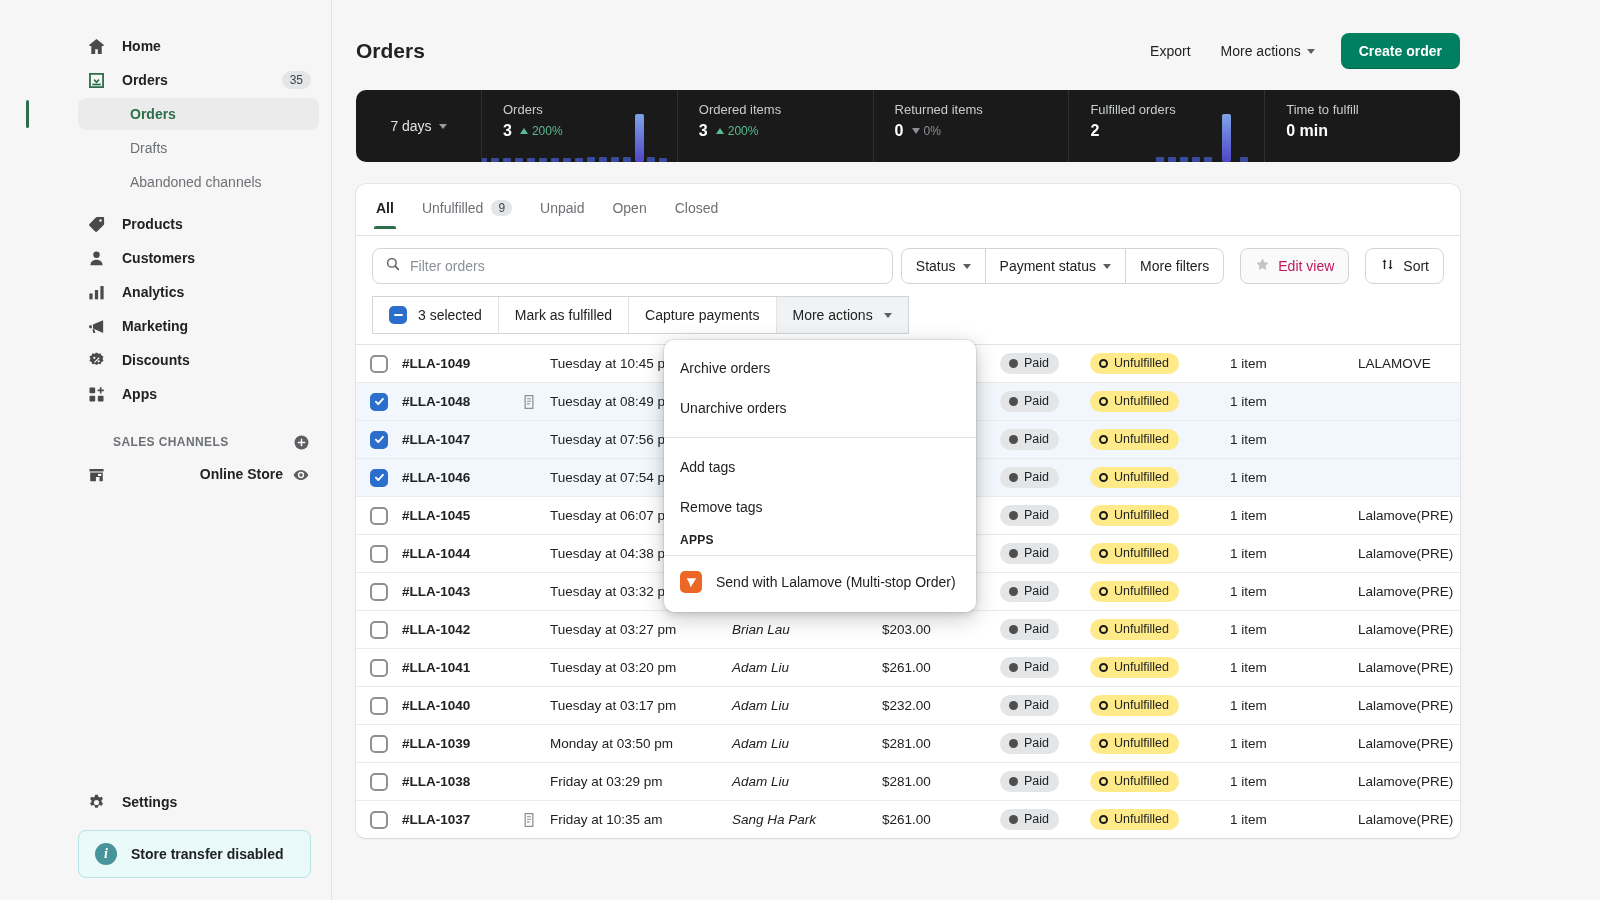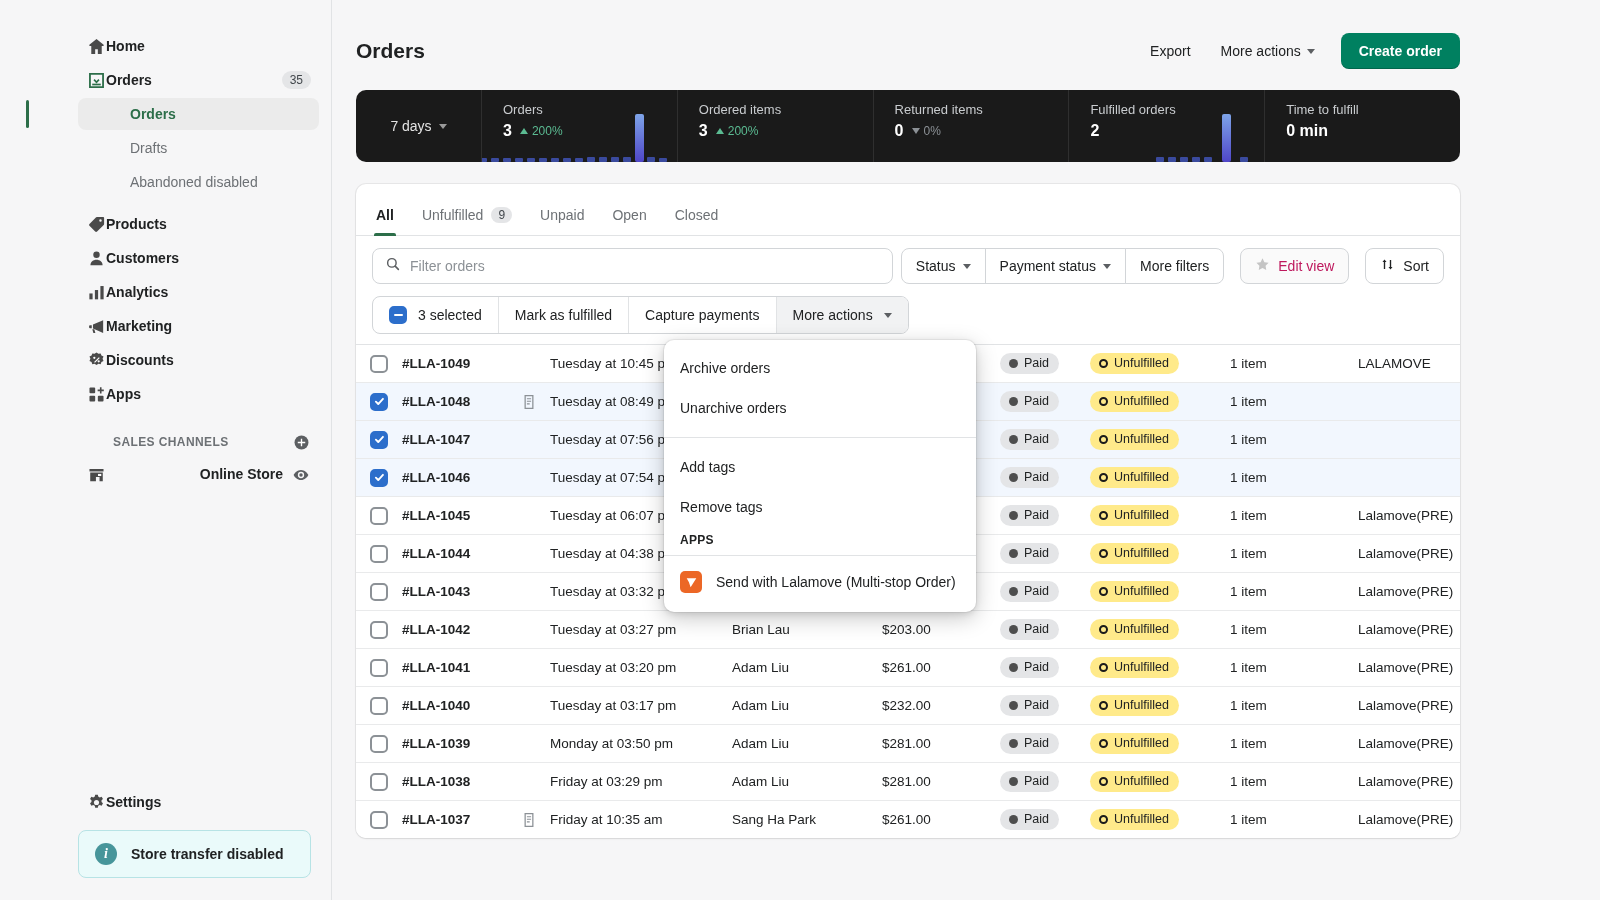--- a/index.html
+++ b/index.html
@@ -15,21 +15,21 @@
   
   .sidebar {
     width: 332px; flex: 0 0 332px;
     background: #f6f6f7;
     border-right: 1px solid #e1e3e5;
     position: relative;
     padding-top: 30px;
   }
   .nav-list { padding: 0 12px 0 78px; }
   .nav-item {
-    display: flex; align-items: center; 
+    display: flex; align-items: center; gap: 16px;
     height: 32px; padding: 0 8px; margin-bottom: 2px;
     border-radius: 8px; cursor: pointer;
     font-size: 14px; color: #202223; font-weight: 600;
   }
   .nav-ico { width: 20px; height: 20px; display:flex; align-items:center; justify-content:center; flex:0 0 20px;}
   .nav-ico svg { display:block; }
   .nav-label { flex: 1; white-space: nowrap; }
   .nav-badge {
     background: #e4e5e7; color: #42474c; font-size: 12px; font-weight: 500;
     border-radius: 10px; padding: 2px 8px; line-height: 14px;
@@ -121,21 +121,21 @@
   .tri-up { width:0;height:0;border-left:4px solid transparent;border-right:4px solid transparent;border-bottom:6px solid #5bbb92;}
   .tri-down { width:0;height:0;border-left:4px solid transparent;border-right:4px solid transparent;border-top:6px solid #8c9196;}
   .spark { position: absolute; right: 0; bottom: 0; height: 60px; width: 200px; z-index:1;}
 
   
   .card {
     background: #fff; border-radius: 10px;
     box-shadow: 0 0 0 1px rgba(0,0,0,.06), 0 1px 2px rgba(0,0,0,.08);
     overflow: hidden; position: relative;
   }
-  .tabs { display: flex; align-items: flex-end; gap: 4px; padding: 8px 8px 0 8px; height: 52px; border-bottom: 1px solid #e1e3e5;}
+  .tabs { display: flex; align-items: flex-start; gap: 4px; padding: 8px 8px 0 8px; height: 52px; border-bottom: 1px solid #e1e3e5;}
   .tab {
     position: relative; display: flex; align-items: center; gap: 8px;
     padding: 8px 12px 12px 12px; font-size: 14px; color: #6d7175; cursor: pointer;
     border-radius: 8px 8px 0 0; font-weight: 500;
   }
   .tab.active { color: #202223; font-weight: 600; }
   .tab.active::after {
     content: ""; position: absolute; left: 10px; right: 10px; bottom: -1px;
     height: 3px; background: #2c6e49; border-radius: 2px 2px 0 0;
   }
@@ -163,21 +163,21 @@
   .solo-btn {
     height: 36px; border: 1px solid #d2d5d8; background: #fff; border-radius: 8px;
     font-size: 14px; color: #202223; padding: 0 14px; cursor: pointer;
     display: flex; align-items: center; gap: 8px; margin-left: 8px;
     font-family: "Liberation Sans", sans-serif;
   }
   .solo-btn.disabled { color: #be185d; background:#fafafa; }
 
   
   .bulkbar { display: flex; padding: 0 16px 10px 16px; }
-  .bulk-group { display: flex; border: 1px solid #d2d5d8; border-radius: 8px; overflow: hidden; background:#fff;text-align:center;}
+  .bulk-group { display: flex; border: 1px solid #d2d5d8; border-radius: 0; overflow: hidden; background:#fff;text-align:center;}
   .bulk-cell {
     height: 36px; display: flex; align-items: center; gap: 11px;
     padding: 0 16px; font-size: 14px; color: #202223; cursor: pointer;
     border-right: 1px solid #e1e3e5; white-space: nowrap;
   }
   .bulk-cell:last-child { border-right: none; }
   .bulk-cell.open { background: #f1f2f3; }
   .cb {
     width: 18px; height: 18px; border-radius: 5px; border: 2px solid #8c9196;
     display: flex; align-items: center; justify-content: center; background: #fff;
@@ -194,21 +194,21 @@
     display: flex; align-items: center; height: 38px;
     border-top: 1px solid #e9eaeb; font-size: 13.5px; color: #202223;
     cursor: pointer; background:#fff;
   }
   .row.selected { background: #f2f7fe; }
   .row:first-child { border-top: 1px solid #e1e3e5; }
   .c-check { width: 46px; flex:0 0 46px; display:flex; align-items:center; justify-content:center;}
   .c-order { width: 120px; flex:0 0 120px; font-weight: 700; font-size: 13.5px;}
   .c-note { width: 28px; flex:0 0 28px; display:flex;align-items:center;}
   .c-date { width: 182px; flex:0 0 182px; color:#202223;}
-  .c-cust { width: 150px; flex:0 0 150px; }
+  .c-cust { width: 150px; flex:0 0 150px;font-style:italic; }
   .c-total { width: 118px; flex:0 0 118px; }
   .c-pay { width: 90px; flex:0 0 90px; }
   .c-ful { width: 140px; flex:0 0 140px; }
   .c-items { width: 128px; flex:0 0 128px; }
   .c-deliv { flex: 1; }
   .pill {
     display: inline-flex; align-items: center; gap: 6px;
     border-radius: 11px; font-size: 12.5px; padding: 2px 10px 3px 9px; line-height:16px;
   }
   .pill.paid { background: #e4e5e7; color: #202223; }
@@ -268,21 +268,21 @@
     </div>
 
     <div class="sub-list">
       <div class="sub-item active">
         <span>Orders</span>
       </div>
       <div class="sub-item">
         <span>Drafts</span>
       </div>
       <div class="sub-item">
-        <span>Abandoned disabled</span>
+        <span>Abandoned channels</span>
       </div>
     </div>
 
     <div class="nav-gap"></div>
 
     <div class="nav-list">
       <div class="nav-item">
         <span class="nav-ico">
           <svg width="19" height="19" viewBox="0 0 20 20">
               <path fill="#4a4a4a" d="M10.6 2H17a1 1 0 0 1 1 1v6.4a1.4 1.4 0 0 1-.4 1l-7 7a1.4 1.4 0 0 1-2 0l-6-6a1.4 1.4 0 0 1 0-2l7-7a1.4 1.4 0 0 1 1-.4zm3.6 2.6a1.3 1.3 0 1 0 0 2.6 1.3 1.3 0 0 0 0-2.6z"></path>

